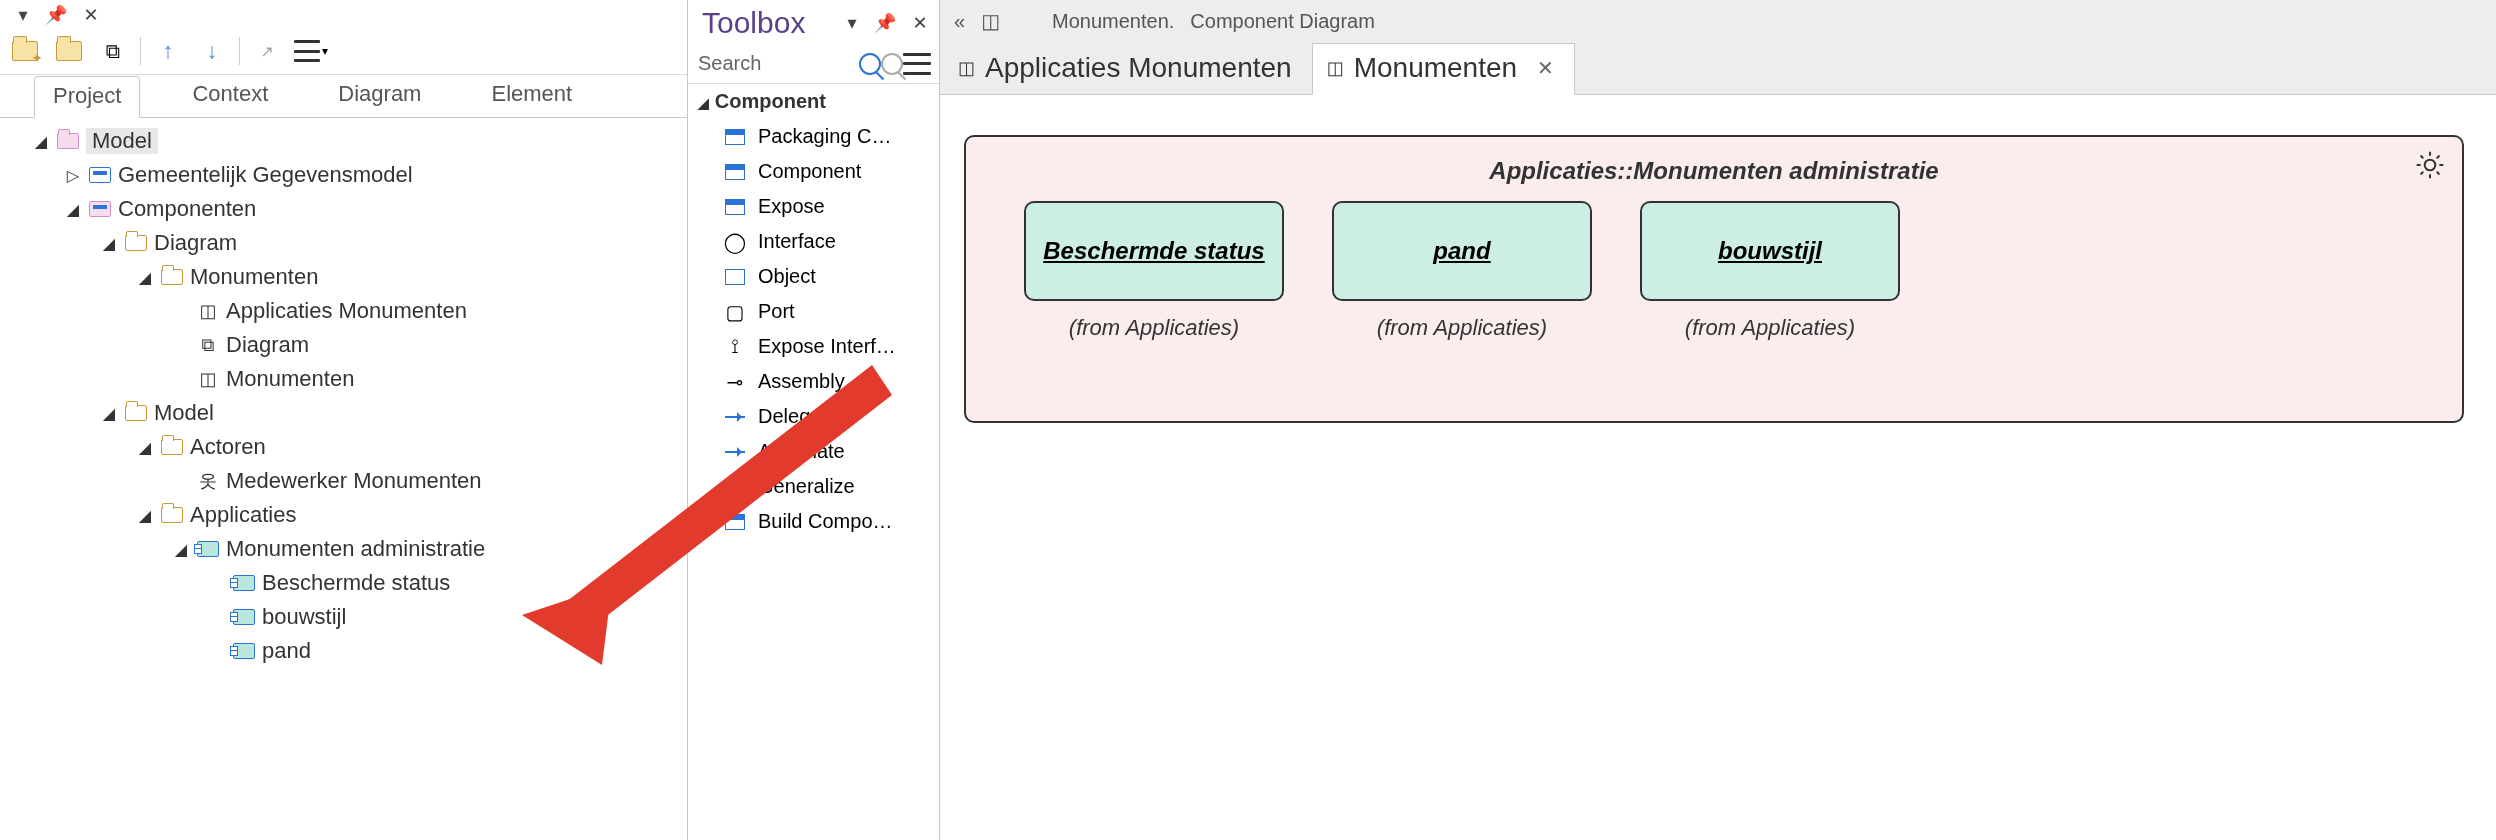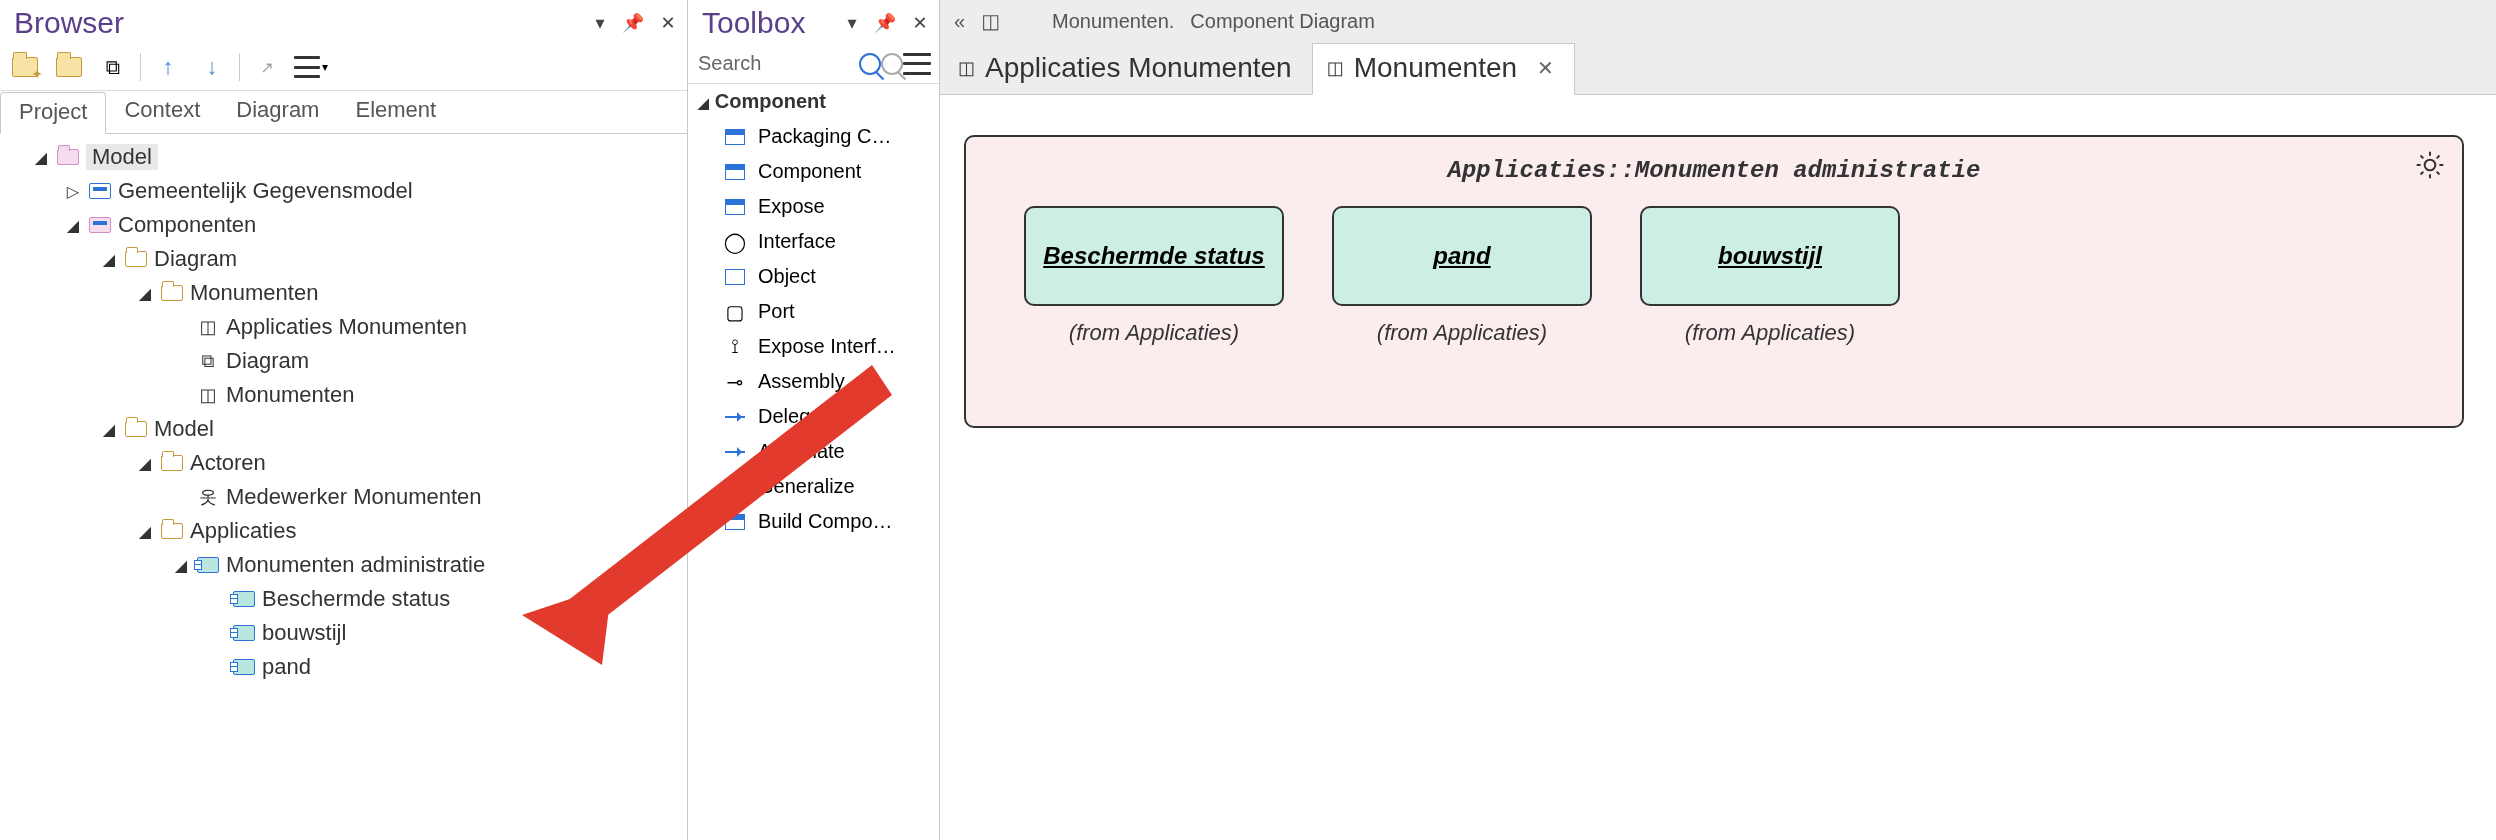--- a/index.html
+++ b/index.html
@@ -17,21 +17,21 @@
   .tb-btn { width:34px; height:34px; display:flex; align-items:center; justify-content:center; cursor:pointer; position:relative;}
   .folder-ic { width:26px; height:20px; border:1.5px solid #c79a3b; background:#f7e3a5; border-radius:2px; position:relative;}
   .folder-ic::before{content:"";position:absolute;top:-6px;left:0;width:12px;height:6px;background:#f7e3a5;border:1.5px solid #c79a3b;border-bottom:none;border-radius:2px 2px 0 0;}
   .folder-ic.star::after{content:"✦";position:absolute;bottom:-6px;right:-6px;font-size:14px;color:#c79a3b;}
   .arrow-up,.arrow-down{font-size:22px;font-weight:bold;}
   .arrow-up{color:#4f8edb;}
   .arrow-down{color:#4f8edb;}
   .hamburger-ic{width:28px;height:22px;display:flex;flex-direction:column;justify-content:space-between;}
   .hamburger-ic span{height:3px;background:#333;border-radius:1px;}
   .tabs { display:flex; border-bottom:1px solid #c8c8c8; }
-  .tab { padding:6px 18px 8px 18px; font-size:22px; color:#555; cursor:pointer; }
+  .tab { padding:6px 18px 8px 18px; font-size:22px; color:#555; cursor:pointer;margin-left:34px; }
   .tab.active { border:1px solid #c8c8c8; border-bottom:1px solid #fff; background:#fff; position:relative; top:1px; border-radius:4px 4px 0 0;}
   .tree { padding:6px 0 4px 6px; font-size:22px; color:#333; overflow:auto;}
   .tree-row { display:flex; align-items:center; height:34px; gap:6px; cursor:pointer; white-space:nowrap;}
   .tree-row .caret{width:18px;text-align:center;color:#333;font-size:16px;}
   .indent-1{padding-left:26px;} .indent-2{padding-left:58px;} .indent-3{padding-left:94px;}
   .indent-4{padding-left:130px;} .indent-5{padding-left:166px;} .indent-6{padding-left:202px;}
   .tree-icon{width:24px;height:20px;display:flex;align-items:center;justify-content:center;}
   .folder-sm{width:22px;height:16px;border:1.5px solid #c79a3b;background:#fff;border-radius:2px;position:relative;}
   .folder-sm::before{content:"";position:absolute;top:-5px;left:0;width:10px;height:5px;background:#fff;border:1.5px solid #c79a3b;border-bottom:none;border-radius:2px 2px 0 0;}
   .folder-root{background:#f6ddee;border-color:#d08fc7;}
@@ -66,40 +66,39 @@
   
   .diagram-area{flex:1;background:#edecee;display:flex;flex-direction:column;}
   .da-top{display:flex;align-items:center;gap:16px;padding:4px 14px;height:42px;color:#555;font-size:20px;}
   .da-small-ic{font-size:20px;cursor:pointer;}
   .da-tabs{display:flex;align-items:flex-end;background:#edecee;border-bottom:1px solid #c8c8c8;padding-left:4px;}
   .da-tab{display:flex;align-items:center;gap:10px;padding:8px 20px 10px 14px;font-size:28px;color:#333;cursor:pointer;}
   .da-tab.active{background:#fff;border:1px solid #c8c8c8;border-bottom:1px solid #fff;position:relative;top:1px;}
   .da-tab .close{font-size:20px;color:#666;margin-left:10px;cursor:pointer;}
   .da-canvas{flex:1;background:#fff;padding:40px 24px;}
   .comp-main{border:2px solid #333;border-radius:10px;background:#fbecee;padding:20px 28px 80px 28px;position:relative;width:1500px;}
-  .comp-main-title{text-align:center;font-style:italic;font-size:24px;font-weight:bold;color:#333;margin-bottom:22px;font-family:Liberation Mono, monospace;}
+  .comp-main-title{text-align:center;font-style:italic;font-size:24px;font-weight:bold;color:#333;margin-bottom:16px;}
   .gear-ic{position:absolute;top:12px;right:16px;width:32px;height:32px;}
   .comp-items{display:flex;gap:48px;padding-left:30px;}
   .comp-card-wrap{display:flex;flex-direction:column;align-items:center;gap:14px;}
   .comp-card{width:260px;height:100px;border:2px solid #333;border-radius:10px;background:#cceee5;display:flex;align-items:center;justify-content:center;font-size:24px;font-style:italic;font-weight:bold;text-decoration:underline;cursor:pointer;}
   .comp-from{font-size:22px;font-style:italic;color:#333;}
 
   
   .red-arrow{position:absolute;left:452px;top:335px;pointer-events:none;}
 
   .panel-small-title{font-size:28px;}
 </style>
 </head>
 <body>
 
 <div class="root">
 
   <div class="panel browser">
     <div class="panel-header">
-      <div class="panel-title">Browser</div>
       <div class="panel-controls">
         <span class="ico">▾</span>
         <span class="ico">📌</span>
         <span class="ico">✕</span>
       </div>
     </div>
     <div class="toolbar">
       <div class="tb-btn">
           <div class="folder-ic star"></div>
         </div>

